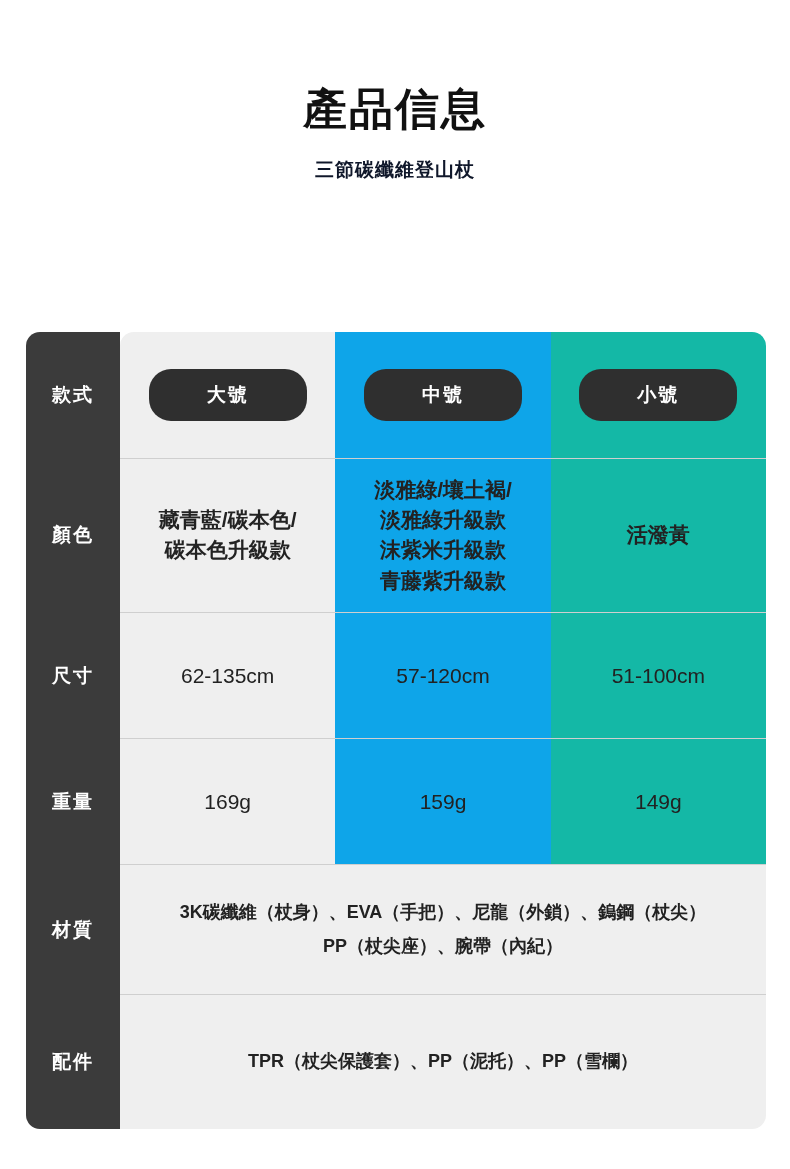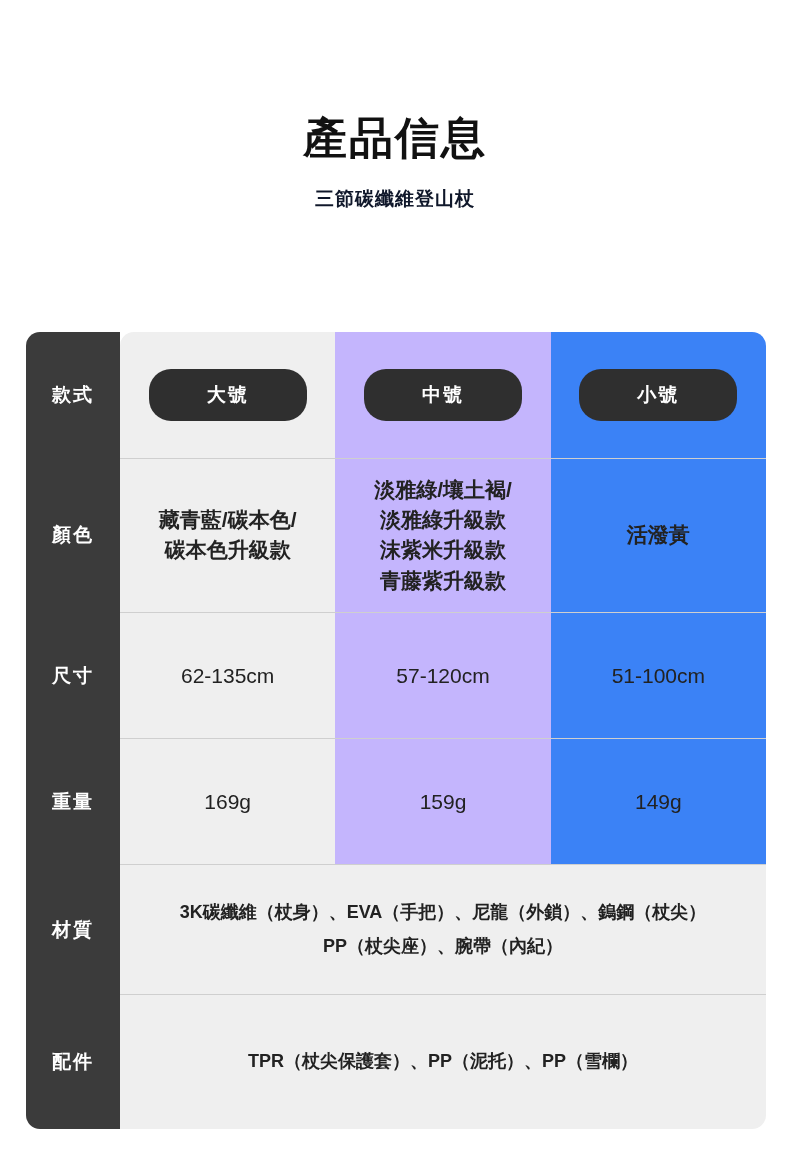--- a/index.html
+++ b/index.html
@@ -16,21 +16,21 @@
   }
   .page {
     position: relative;
     width: 790px;
     height: 1169px;
   }
 
   
   .header {
     text-align: center;
-    padding-top: 113px;
+    padding-top: 84px;
   }
   .main-title {
     font-size: 44px;
     font-weight: bold;
     letter-spacing: 2px;
     color: #111111;
     line-height: 1.15;
     margin: 0;
   }
   .sub-title {
@@ -64,22 +64,22 @@
     font-weight: bold;
     text-align: center;
     vertical-align: middle;
     letter-spacing: 2px;
   }
   .row-first .label-cell { border-top-left-radius: 14px; }
   .row-last  .label-cell { border-bottom-left-radius: 14px; }
 
   
   .col-a { background: #efefef; }
-  .col-b { background: #c4b5fd; }
-  .col-c { background: #3b82f6; }
+  .col-b { background: #0ea5e9; }
+  .col-c { background: #14b8a6; }
 
   .val-cell {
     text-align: center;
     vertical-align: middle;
     font-size: 21px;
     color: #222222;
     line-height: 1.45;
     padding: 16px 6px;
     border-bottom: 1px solid #cfcfcf;
   }

